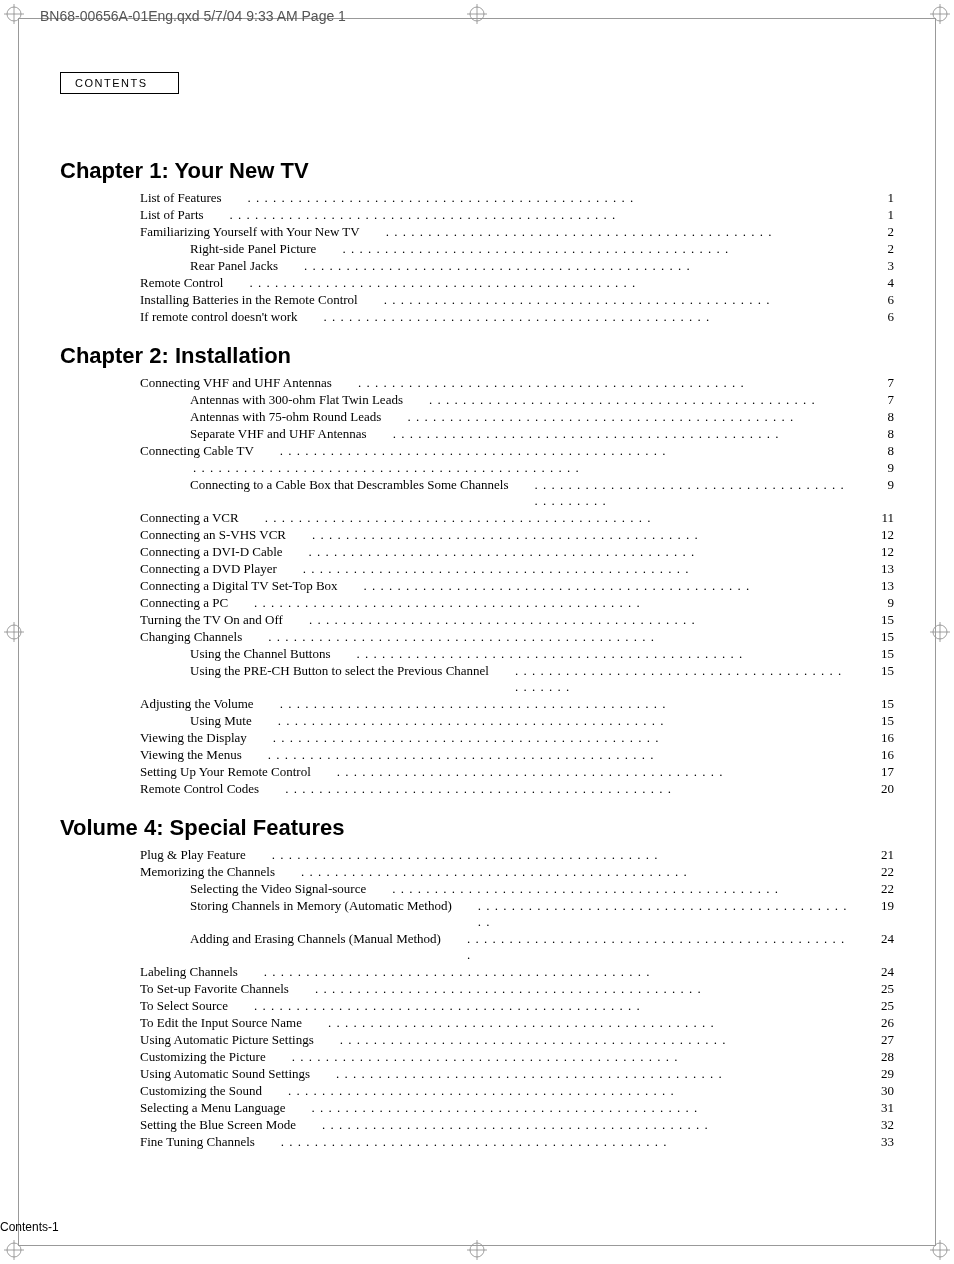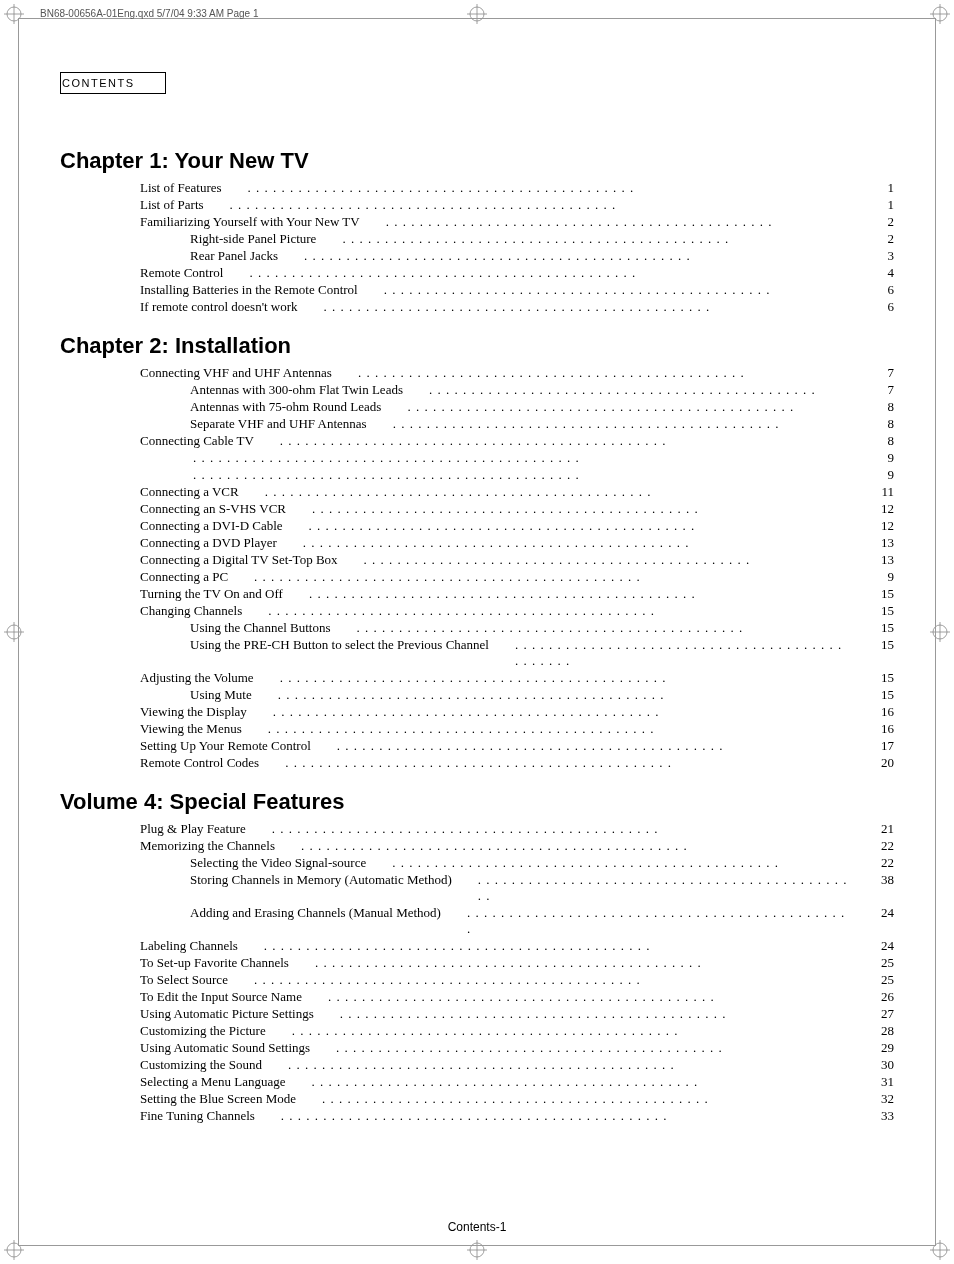--- a/index.html
+++ b/index.html
@@ -17,31 +17,31 @@
       position: absolute;
       top: 18px; left: 18px; right: 18px; bottom: 18px;
       border: 1px solid #999;
       pointer-events: none;
     }
 
     .header-info {
       position: absolute;
       top: 8px;
       left: 40px;
-      font-size: 10px;
+      font-size: 14px;
       color: #555;
       font-family: Arial, sans-serif;
     }
 
     .contents-box {
       position: absolute;
       top: 72px;
       left: 60px;
       border: 1px solid #000;
-      padding: 4px 30px 4px 1px;
+      padding: 4px 30px 4px 14px;
       font-size: 11px;
       letter-spacing: 1.5px;
       font-variant: small-caps;
       font-family: Arial, sans-serif;
     }
 
     .main-content {
       position: absolute;
       top: 140px;
       left: 60px;
@@ -50,21 +50,21 @@
 
     .chapter-title {
       font-size: 22px;
       font-weight: bold;
       font-family: Arial, sans-serif;
       margin-bottom: 6px;
       margin-top: 18px;
     }
 
     .chapter-title:first-child {
-      margin-top: 8px;
+      margin-top: 18px;
     }
 
     .toc-entry {
       display: flex;
       align-items: baseline;
       margin-bottom: 1px;
       font-size: 13px;
       gap: 23px;
     }
 
@@ -87,21 +87,21 @@
       flex-shrink: 0;
       min-width: 20px;
       text-align: right;
     }
 
     .page-footer {
       position: absolute;
       bottom: 30px;
       left: 0;
       right: 0;
-      text-align: center;
+      text-align: left;
       font-size: 12px;
       font-family: Arial, sans-serif;
     }
 
     
     .reg-mark {
       position: absolute;
       width: 20px;
       height: 20px;
     }
@@ -250,20 +250,21 @@
     <div class="toc-entry indent1">
       <span class="toc-label">Connecting Cable TV</span>
       <span class="toc-dots"> . . . . . . . . . . . . . . . . . . . . . . . . . . . . . . . . . . . . . . . . . . . . . .</span>
       <span class="toc-page">8</span>
     </div>
     <div class="toc-entry indent2">
       <span class="toc-dots"> . . . . . . . . . . . . . . . . . . . . . . . . . . . . . . . . . . . . . . . . . . . . . .</span>
       <span class="toc-page">9</span>
     </div>
     <div class="toc-entry indent2">
+      <span class="toc-label">Connecting to a Cable Box that Descrambles Some Channels</span>
       <span class="toc-dots"> . . . . . . . . . . . . . . . . . . . . . . . . . . . . . . . . . . . . . . . . . . . . . .</span>
       <span class="toc-page">9</span>
     </div>
     <div class="toc-entry indent1">
       <span class="toc-label">Connecting a VCR</span>
       <span class="toc-dots"> . . . . . . . . . . . . . . . . . . . . . . . . . . . . . . . . . . . . . . . . . . . . . .</span>
       <span class="toc-page">11</span>
     </div>
     <div class="toc-entry indent1">
       <span class="toc-label">Connecting an S-VHS VCR</span>
@@ -352,21 +353,21 @@
       <span class="toc-page">22</span>
     </div>
     <div class="toc-entry indent2">
       <span class="toc-label">Selecting the Video Signal-source</span>
       <span class="toc-dots"> . . . . . . . . . . . . . . . . . . . . . . . . . . . . . . . . . . . . . . . . . . . . . .</span>
       <span class="toc-page">22</span>
     </div>
     <div class="toc-entry indent2">
       <span class="toc-label">Storing Channels in Memory (Automatic Method)</span>
       <span class="toc-dots"> . . . . . . . . . . . . . . . . . . . . . . . . . . . . . . . . . . . . . . . . . . . . . .</span>
-      <span class="toc-page">38</span>
+      <span class="toc-page">19</span>
     </div>
     <div class="toc-entry indent2">
       <span class="toc-label">Adding and Erasing Channels (Manual Method)</span>
       <span class="toc-dots"> . . . . . . . . . . . . . . . . . . . . . . . . . . . . . . . . . . . . . . . . . . . . . .</span>
       <span class="toc-page">24</span>
     </div>
     <div class="toc-entry indent1">
       <span class="toc-label">Labeling Channels</span>
       <span class="toc-dots"> . . . . . . . . . . . . . . . . . . . . . . . . . . . . . . . . . . . . . . . . . . . . . .</span>
       <span class="toc-page">24</span>

